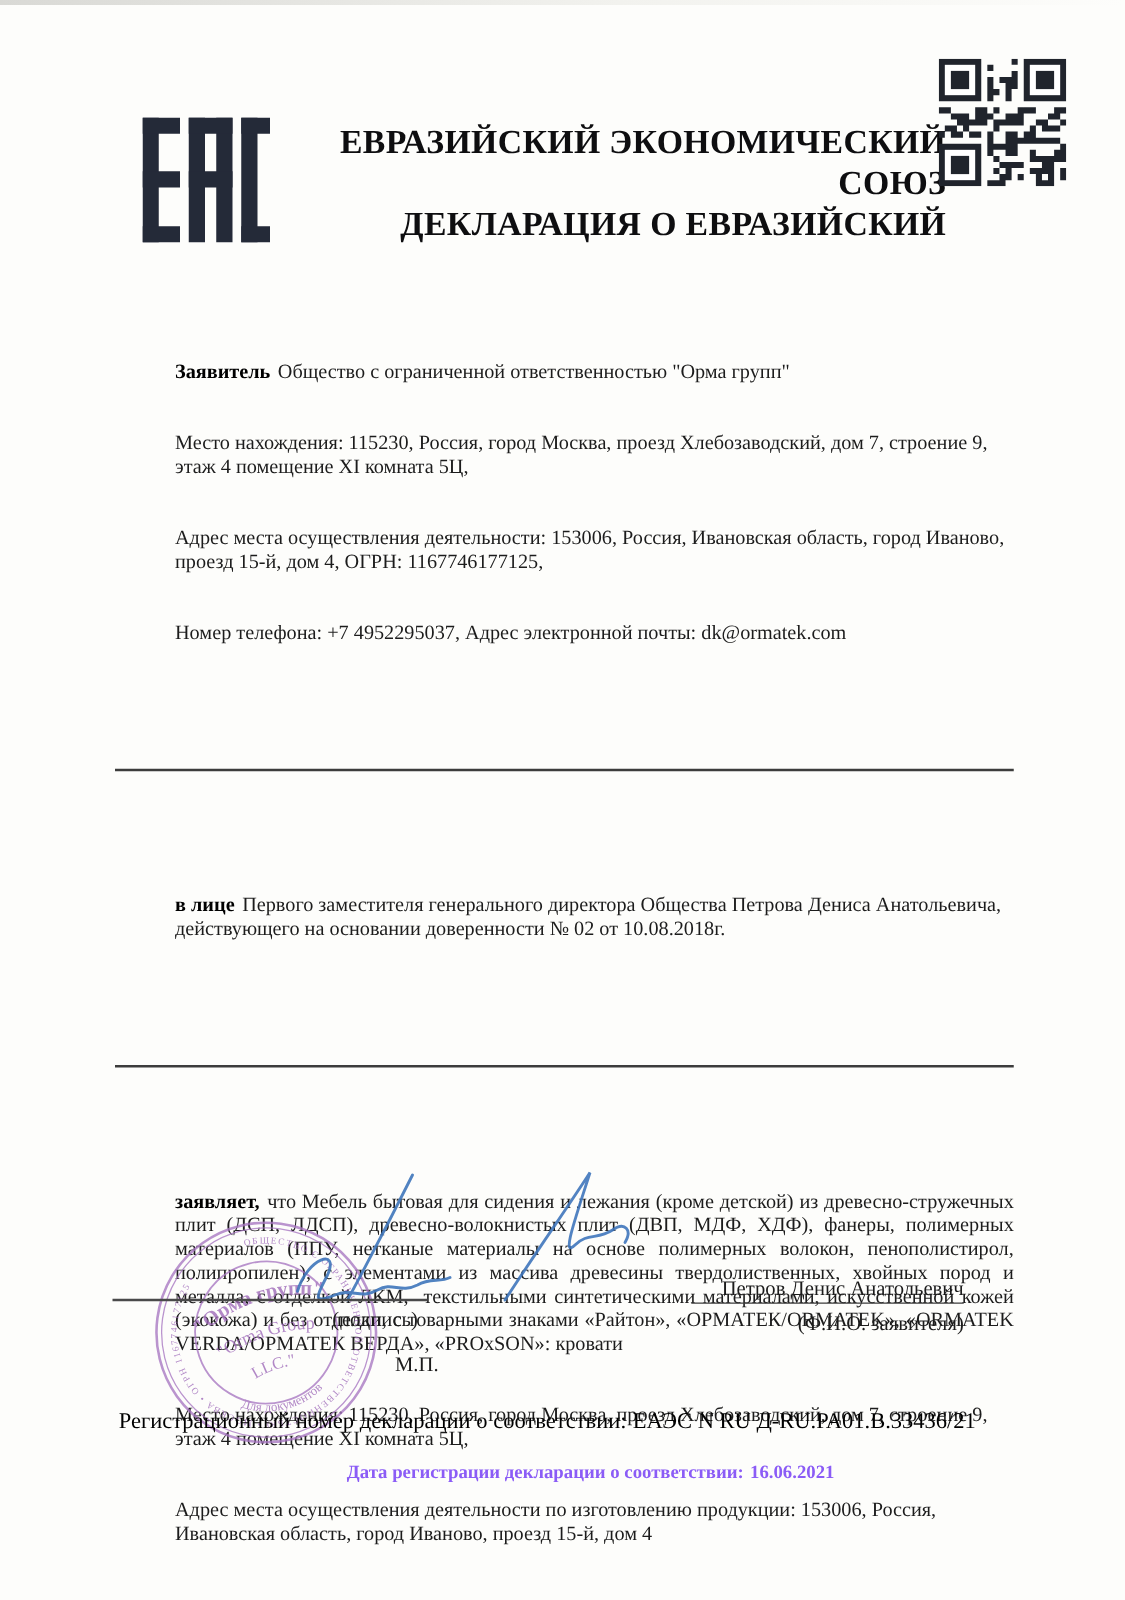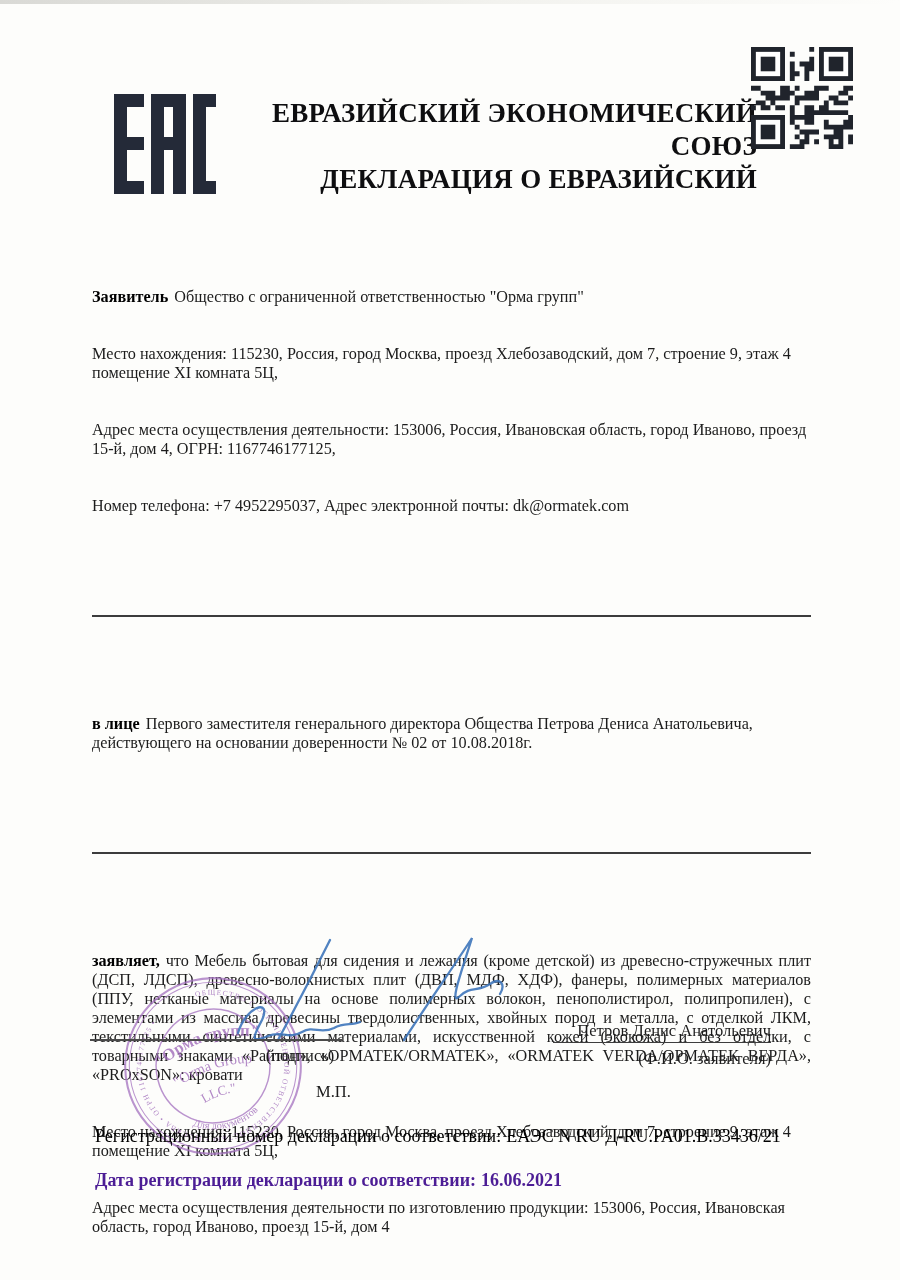--- a/index.html
+++ b/index.html
@@ -12,37 +12,37 @@
   .scan-edge-top{position:absolute;left:0;top:0;width:100%;height:4px;
     background:linear-gradient(90deg,#d9d9d5,#f2f2ee 55%,#fdfdfb);}
   
   .eac-logo{position:absolute;left:114px;top:94px;width:102px;height:100px;}
   .titles{position:absolute;left:212px;top:97px;width:545px;text-align:right;
     font-weight:bold;font-size:27px;line-height:33px;color:#0e0e10;letter-spacing:.3px;}
   .qr{position:absolute;left:751px;top:47px;width:102px;height:102px;}
   
   .doc-body{position:absolute;left:92px;top:191px;width:719px;
     font-size:16.2px;line-height:19px;white-space:pre-wrap;}
-  .sec{padding:2px 0 3px;}
+  .sec{padding:2px 0 3px;margin-left:48px;}
   .rule{border-top:2px solid #3c3c3c;height:0;margin:1px 0;}
   .p{margin:0;}
   .just{text-align:justify;}
   .lbl{font-weight:bold;color:#000;padding-right:6px;}
   
   .stamp{position:absolute;left:120px;top:973px;width:186px;height:186px;opacity:.78;}
   .signature{position:absolute;left:208px;top:928px;width:336px;height:124px;}
   .sig-line{position:absolute;left:90px;top:1039px;width:252px;border-top:2px solid#4a4a4a;}
   .sig-caption{position:absolute;left:239px;top:1046px;width:122px;text-align:center;font-size:16.5px;}
   .mp{position:absolute;left:316px;top:1082px;font-size:16.5px;}
   .signer-name{position:absolute;left:553px;top:1021px;width:218px;text-align:right;
     font-size:16.5px;border-bottom:1.5px solid #3d3d3d;padding-bottom:1px;}
   .signer-caption{position:absolute;left:553px;top:1049px;width:218px;text-align:right;font-size:16.5px;}
   
   .reg-number{position:absolute;left:95px;top:1126px;width:760px;font-weight:normal;color:#000;font-size:18px;}
-  .reg-date{position:absolute;left:95px;top:1170px;width:760px;font-weight:bold;color:#4c1d95;font-size:18px;}
+  .reg-date{position:absolute;left:95px;top:1170px;width:760px;font-weight:bold;color:#8b5cf6;font-size:15px;text-align:center;}
   .reg-number span,.reg-date span{padding-right:5px;}
 </style>
 </head>
 <body>
 
 <div class="scan-edge-top"></div>
 
 <svg class="eac-logo" viewBox="0 0 102 100">
   <g fill="#242a38">
     <rect x="0" y="0" width="13" height="100"></rect>

